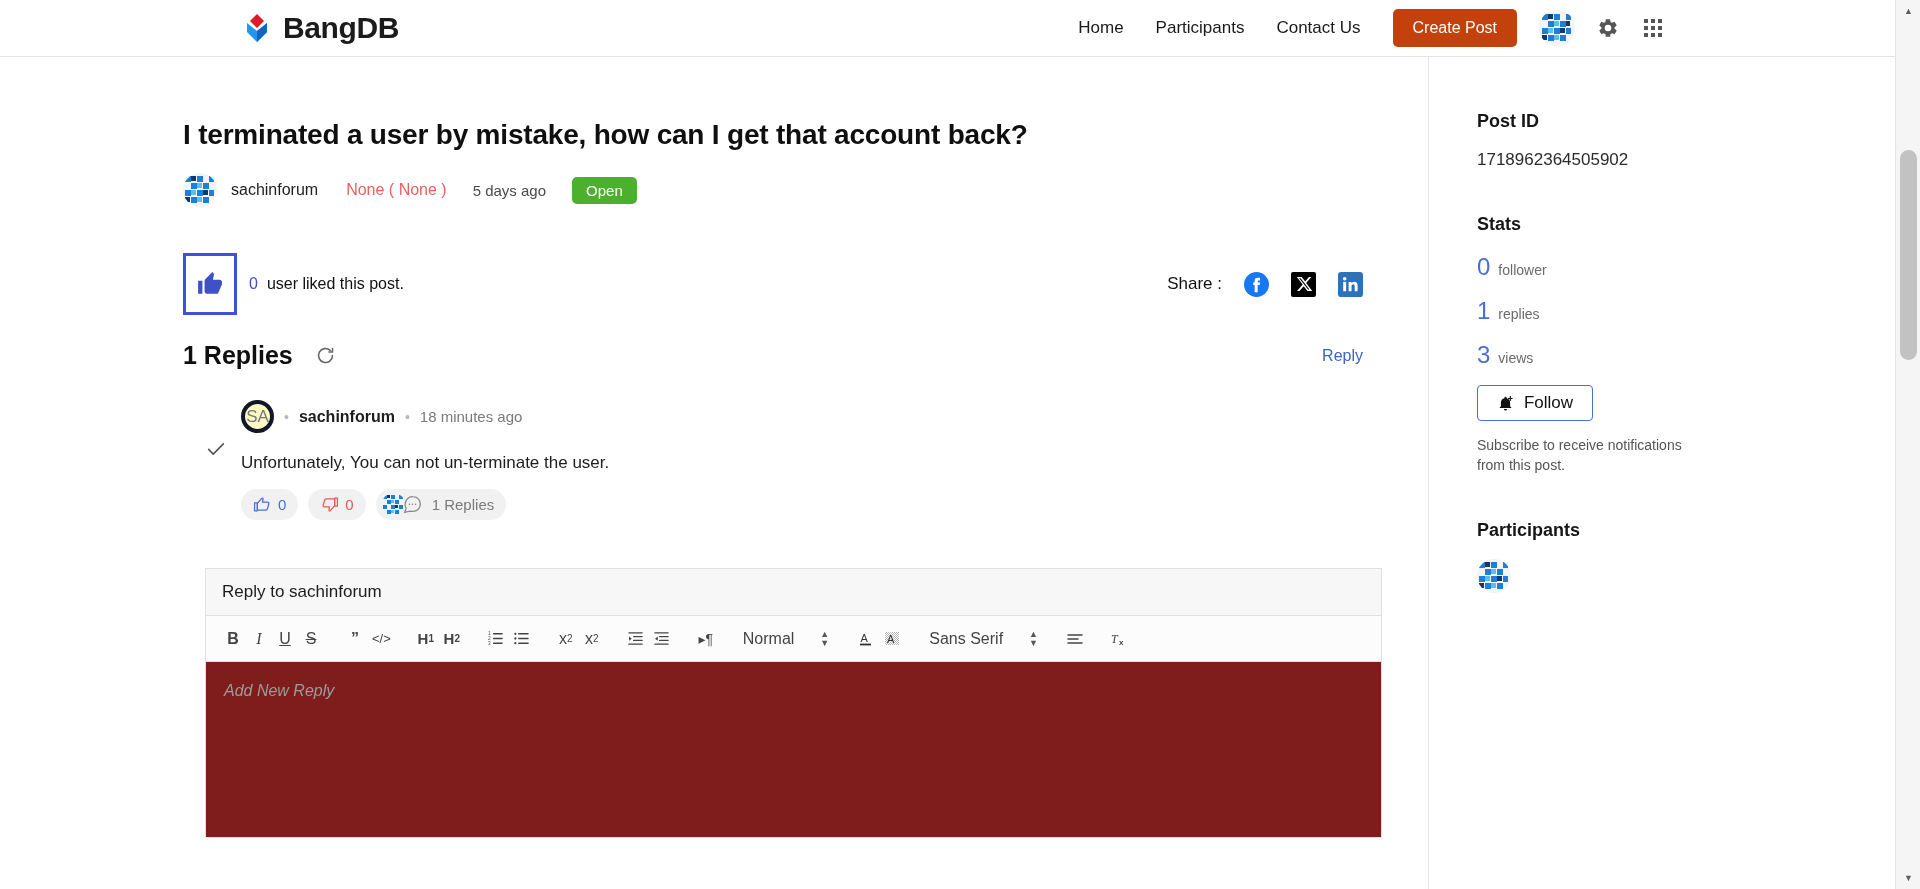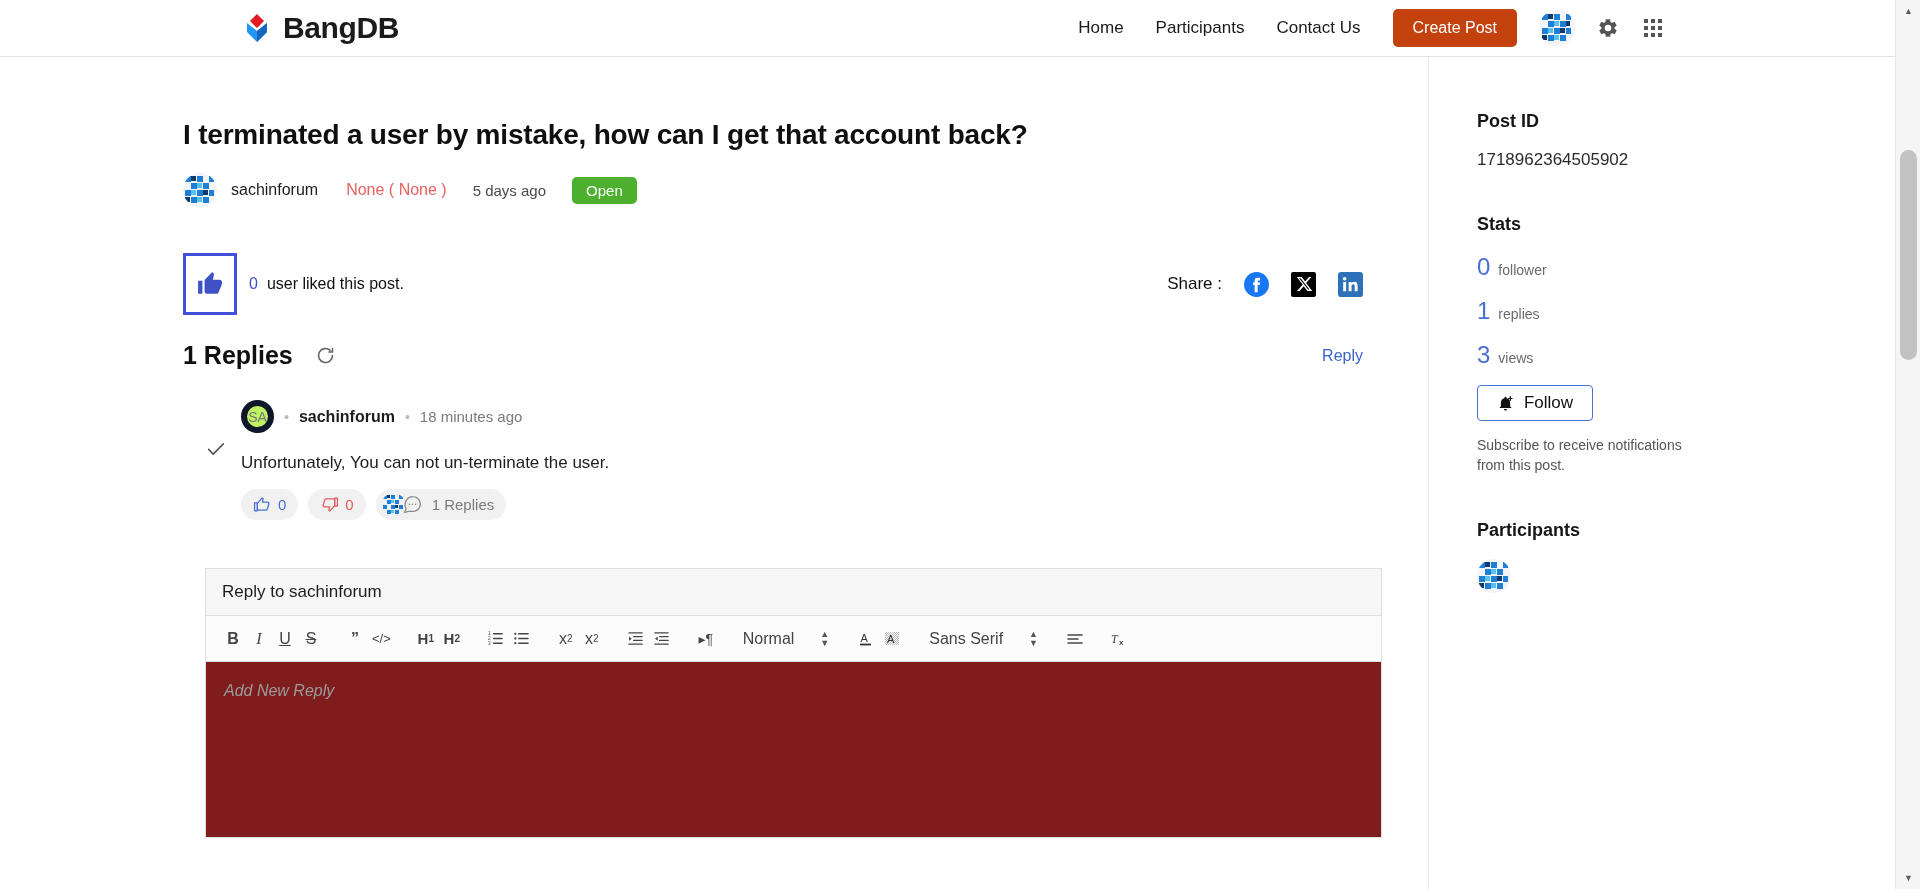--- a/index.html
+++ b/index.html
@@ -86,23 +86,23 @@
   .replies-title { font-size: 25px; font-weight:700; color:#0f0f0f; }
   .refresh-btn { margin-left: 22px; cursor:pointer; display:flex; }
   .reply-link { margin-left:auto; font-size:16px; color:#3a64c8; cursor:pointer;text-align:right; }
 
   .reply-block { position:relative; padding-left: 58px; margin-bottom: 10px;}
   .check-mark {
     position:absolute; left: 22px; top: 38px; color:#444; font-size:21px; line-height:1;
   }
   .reply-head { display:flex; align-items:center; }
   .reply-avatar {
-    width:33px; height:33px; border-radius:50%; border:6px solid #0f172a;
+    width:33px; height:33px; border-radius:50%; border:4px solid #0f172a;
     display:flex; align-items:center; justify-content:center;
-    color:#777; font-size:14px; background:#bef264;
+    color:#777; font-size:17px; background:#fef9c3;
   }
   .dot-sep { color:#b9b9b9; font-size:14px; margin: 0 10px; }
   .reply-user { font-size:16px; color:#1d1d1d; font-weight:600; }
   .reply-time { font-size:15px; color:#7a7a7a; }
   .reply-body { font-size:17px; color:#1d1d1d; margin: 20px 0 16px 0; }
 
   .pill-row { display:flex; align-items:center; gap: 10px; }
   .pill {
     background:#f1f1f1; border-radius:17px; height:31px;
     display:flex; align-items:center; padding: 0 12px; cursor:pointer;

